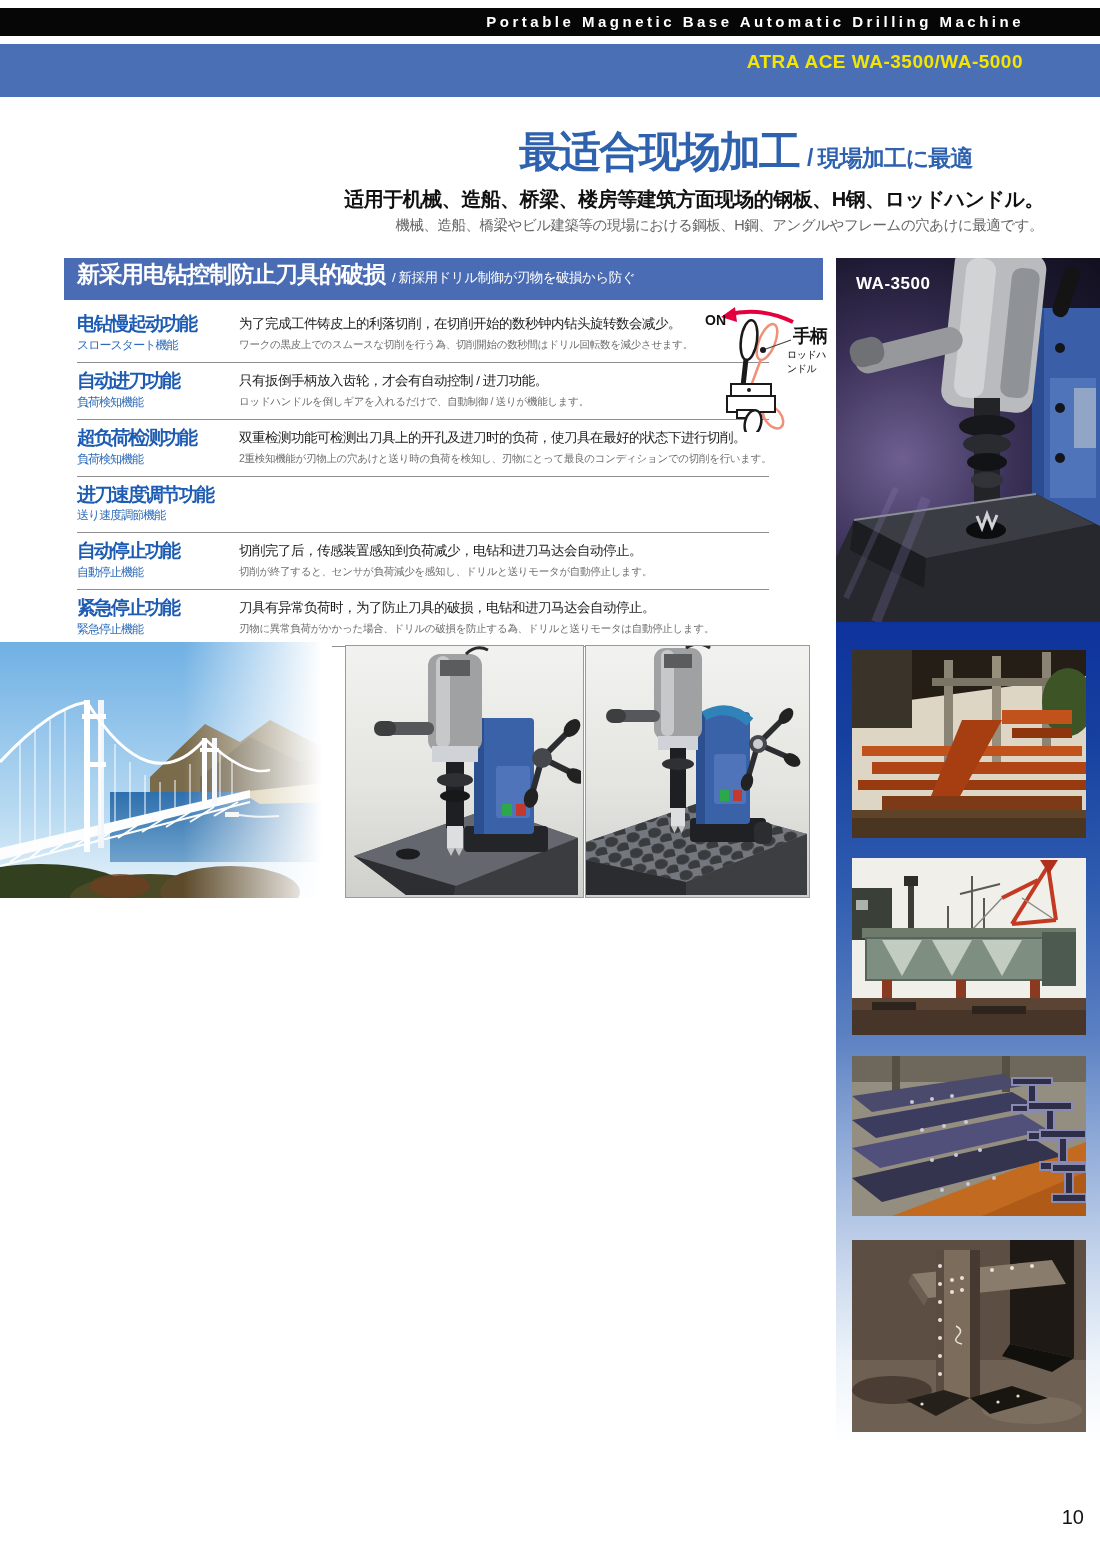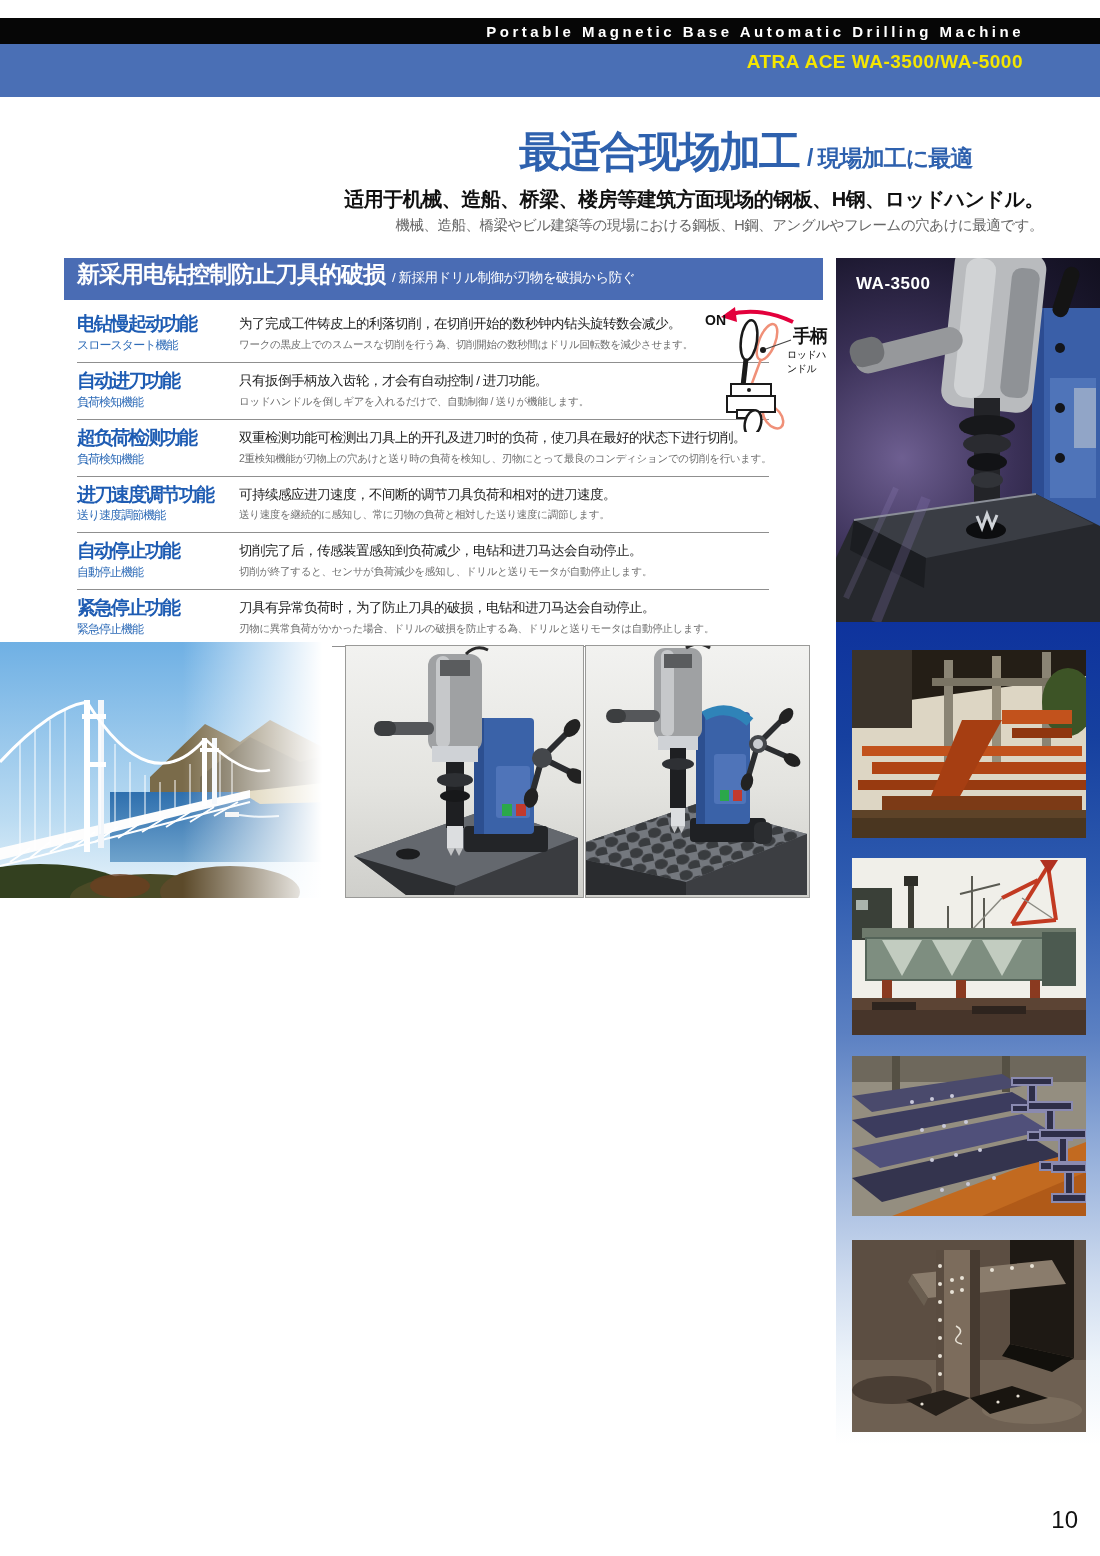--- a/index.html
+++ b/index.html
@@ -1,20 +1,20 @@
 <!DOCTYPE html>
 <html><head>
 <meta charset="utf-8">
 <style>
   html,body{margin:0;padding:0;background:#fff;}
   .page{position:relative;width:1100px;height:1556px;background:#fff;overflow:hidden;
         font-family:"Liberation Sans","DejaVu Sans",sans-serif;}
 
   
-  .topbar{position:absolute;left:0;top:18px;width:1100px;height:28px;background:#060606;
+  .topbar{position:absolute;left:0;top:8px;width:1100px;height:28px;background:#060606;
           display:flex;align-items:flex-end;justify-content:flex-end;box-sizing:border-box;
           padding:0 76px 6px 0;}
   .topbar .en{color:#fff;font-size:15px;font-weight:600;letter-spacing:3.5px;}
   .bluebar{position:absolute;left:0;top:44px;width:1100px;height:53px;background:#4a6fb5;
            display:flex;align-items:flex-start;justify-content:flex-end;box-sizing:border-box;
            padding:7px 77px 0 0;}
   .bluebar .model{color:#f5e600;font-size:19px;font-weight:bold;letter-spacing:.5px;}
 
   
   .hero-title{position:absolute;left:519px;top:124px;display:flex;align-items:baseline;white-space:nowrap;}
@@ -59,21 +59,21 @@
   .right-band{position:absolute;left:836px;top:622px;width:264px;height:823px;
               background:linear-gradient(180deg,#0e339d 0%,#16409f 14%,#2f5cb0 32%,#5b80c2 50%,
                          #9ab3dc 66%,#cfdcef 80%,#eef4fa 90%,#ffffff 100%);}
   .rphoto{position:absolute;left:852px;width:234px;}
   .rphoto.r1{top:650px;height:188px;}
   .rphoto.r2{top:858px;height:177px;}
   .rphoto.r3{top:1056px;height:160px;}
   .rphoto.r4{top:1240px;height:192px;}
   .rphoto svg{display:block;}
 
-  .page-number{position:absolute;right:22px;top:1506px;font-size:24px;color:#111;}
+  .page-number{position:absolute;right:16px;top:1506px;font-size:20px;color:#111;}
 </style>
 </head>
 <body>
 
 <div class="page">
 
   <div class="topbar">
     <span class="en">Portable Magnetic Base Automatic Drilling Machine</span>
   </div>
 
@@ -121,24 +121,20 @@
       </div>
       <div class="f-right">
         <div class="f-desc-cn">双重检测功能可检测出刀具上的开孔及进刀时的负荷，使刀具在最好的状态下进行切削。</div>
         <div class="f-desc-jp">2重検知機能が刃物上の穴あけと送り時の負荷を検知し、刃物にとって最良のコンディションでの切削を行います。</div>
       </div>
     </div>
     <div class="feature">
       <div class="f-left">
         <div class="f-title">进刀速度调节功能</div>
         <div class="f-sub">送り速度調節機能</div>
-      </div>
-      <div class="f-right">
-        <div class="f-desc-cn">可持续感应进刀速度，不间断的调节刀具负荷和相对的进刀速度。</div>
-        <div class="f-desc-jp">送り速度を継続的に感知し、常に刃物の負荷と相対した送り速度に調節します。</div>
       </div>
     </div>
     <div class="feature">
       <div class="f-left">
         <div class="f-title">自动停止功能</div>
         <div class="f-sub">自動停止機能</div>
       </div>
       <div class="f-right">
         <div class="f-desc-cn">切削完了后，传感装置感知到负荷减少，电钻和进刀马达会自动停止。</div>
         <div class="f-desc-jp">切削が終了すると、センサが負荷減少を感知し、ドリルと送りモータが自動停止します。</div>

